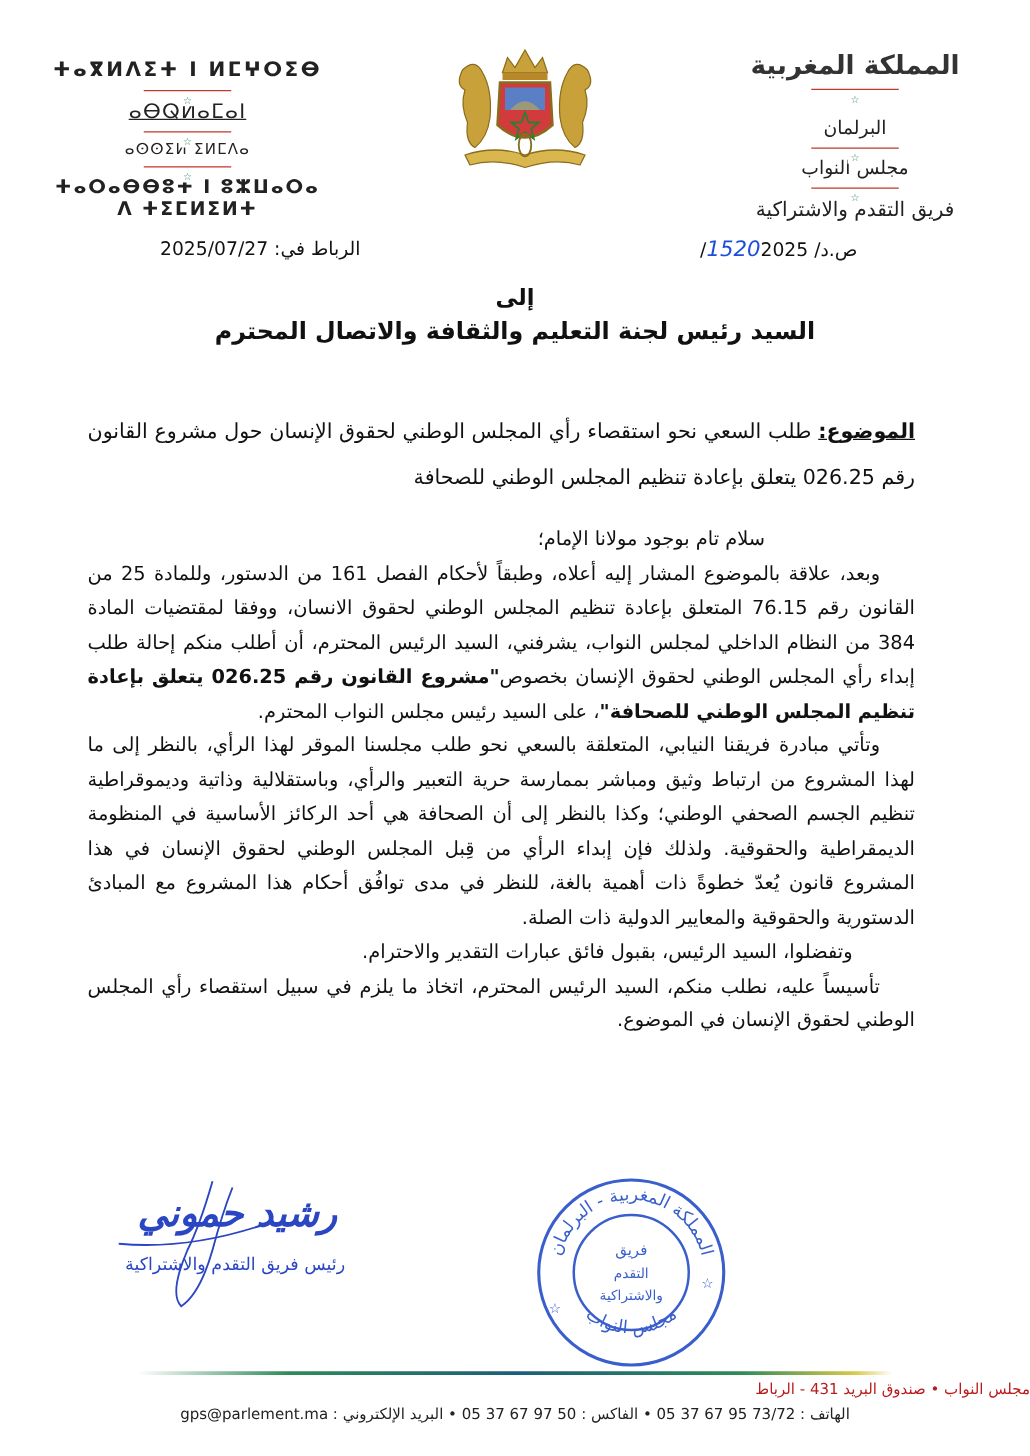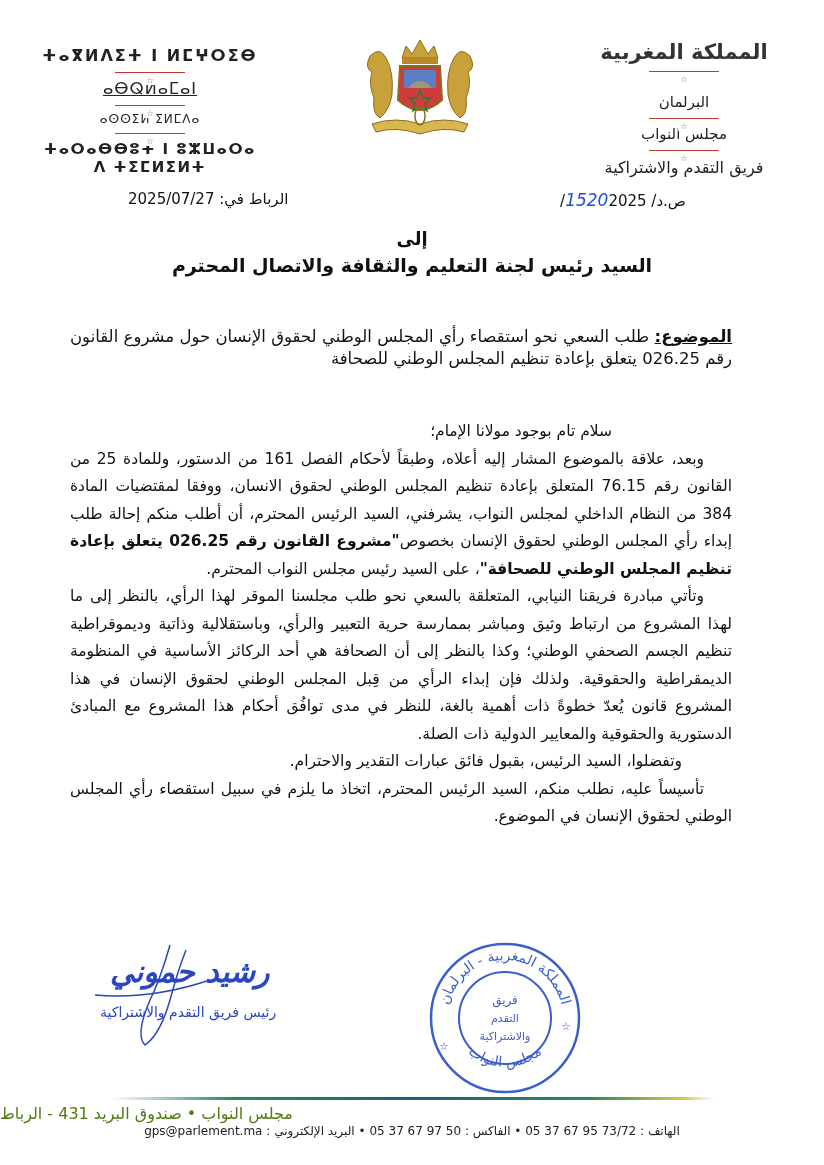--- a/index.html
+++ b/index.html
@@ -33,36 +33,36 @@
     
     .emblem { left: 350px; top: 28px; width: 140px; height: 120px; }
     
     .ref { right: 138px; top: 190px; direction: rtl; font-size: 15px; }
     .ref .num { color: #1d4ed8; font-style: italic; font-size: 17px; }
     .date { left: 128px; top: 190px; direction: rtl; font-size: 15px; }
     
     .to { left: 0; right: 0; top: 228px; text-align: center; direction: rtl; font-weight: bold; font-size: 18px; }
     .addressee { left: 0; right: 0; top: 254px; text-align: center; direction: rtl; font-weight: bold; font-size: 19px; }
     
-    .subject { right: 92px; left: 70px; top: 326px; direction: rtl; font-size: 16.5px; line-height: 22px; text-align: justify; }
+    .subject { right: 92px; left: 70px; top: 326px; direction: rtl; font-size: 16.5px; line-height: 37px; text-align: justify; }
     .subject .label { font-weight: bold; text-decoration: underline; }
     
     .body { right: 92px; left: 70px; top: 418px; direction: rtl; font-size: 15.5px; line-height: 27.5px; text-align: justify; }
     .body p { margin: 0; text-indent: 28px; }
     .body .b { font-weight: bold; }
     
     .sig { left: 90px; top: 940px; width: 210px; height: 110px; }
     .sig .name { position: absolute; left: 20px; top: 14px; font-size: 30px; color: #2b46c2; font-style: italic; font-weight: bold; direction: rtl; }
     .sig .title { position: absolute; left: 10px; top: 64px; font-size: 14px; color: #2b46c2; direction: rtl; }
     
     .stamp { left: 425px; top: 938px; width: 160px; height: 160px; }
     
     .footer-line { left: 110px; right: 110px; top: 1097px; height: 3px;
       background: linear-gradient(to right, #ffffff, #2e8b57 20%, #1b5e7a 50%, #2e8b57 80%, #d9c94a 95%, #ffffff); }
-    .footer1 { left: 0; right: 0; top: 1104px; text-align: left; direction: rtl; font-size: 16px; color: #4d7c0f; }
+    .footer1 { left: 0; right: 0; top: 1104px; text-align: right; direction: rtl; font-size: 12px; color: #b91c1c; }
     .footer2 { left: 0; right: 0; top: 1124px; text-align: center; direction: rtl; font-size: 12px; color: #222; }
   </style>
 </head>
 <body>
 
 <div class="abs hdr-right">
   <div class="l1">المملكة المغربية</div>
   <div class="sep"><span>☆</span></div>
   <div class="l2">البرلمان</div>
   <div class="sep"><span>☆</span></div>

